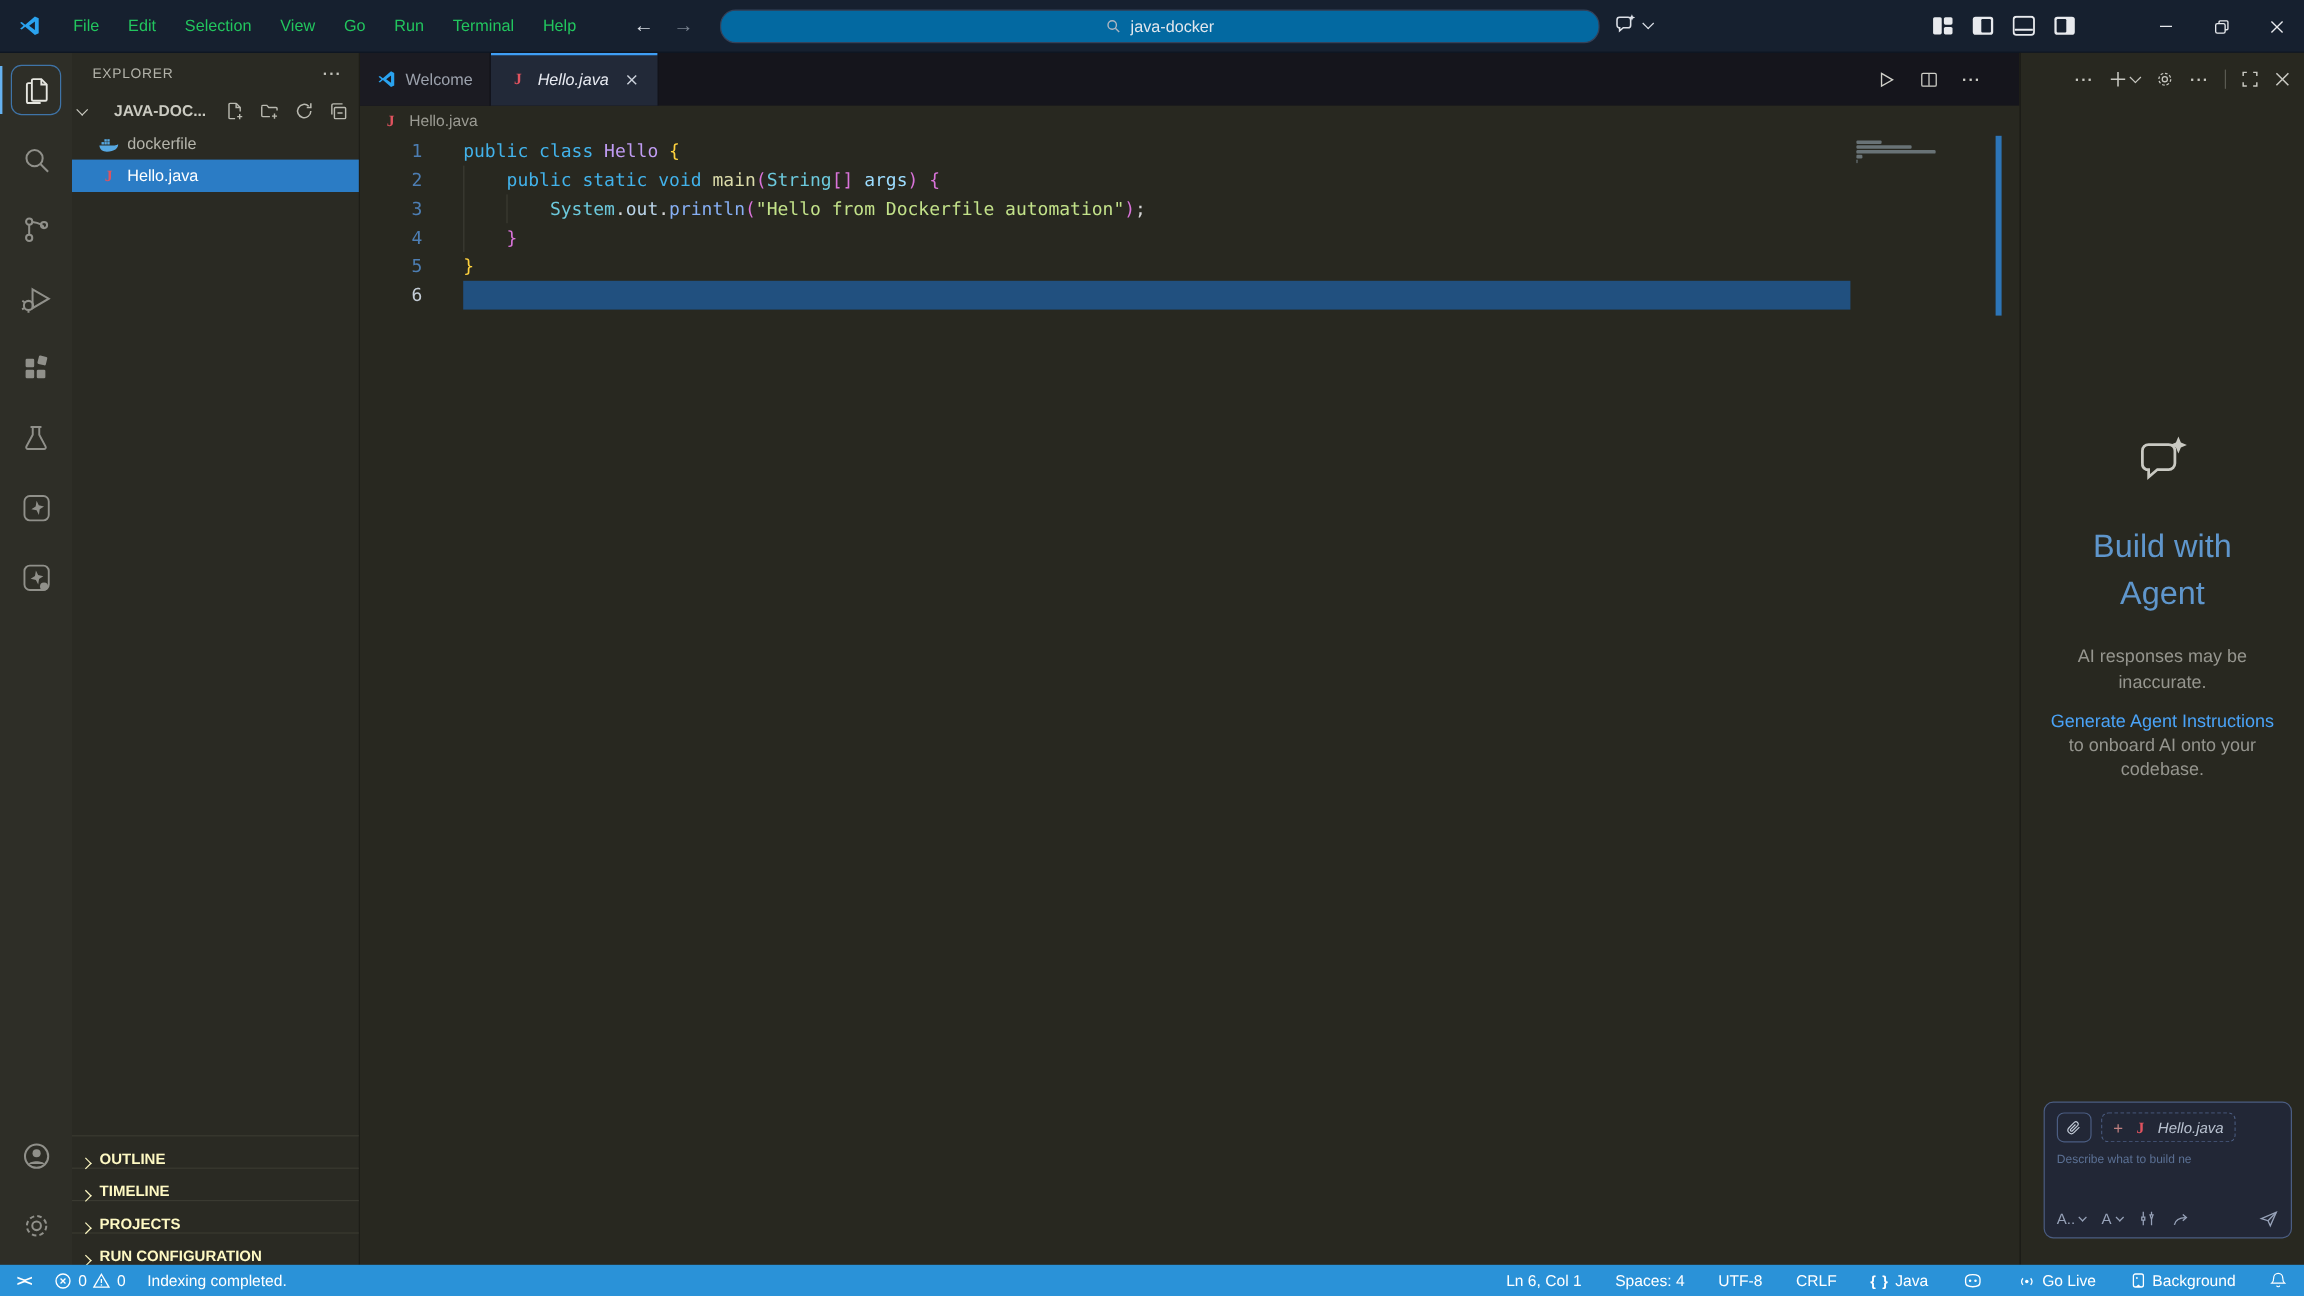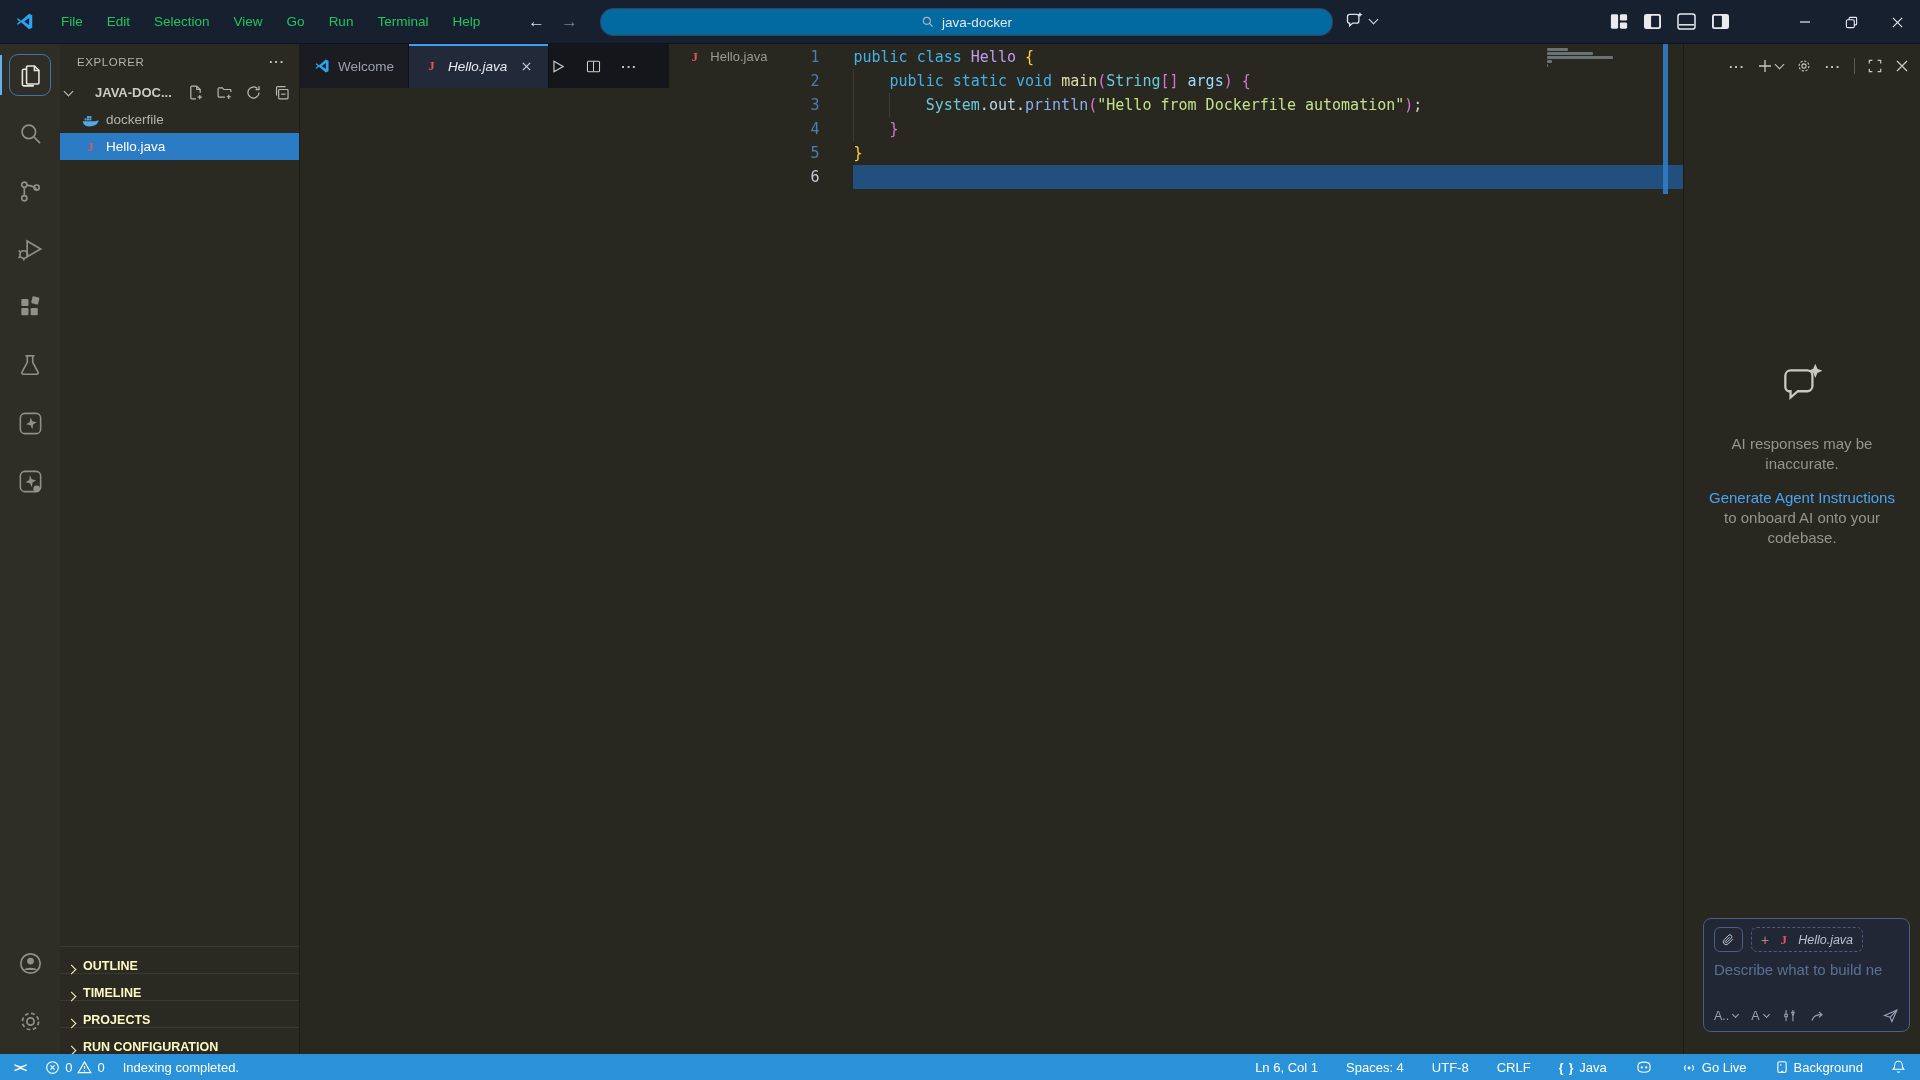--- a/index.html
+++ b/index.html
@@ -35,21 +35,21 @@
 .file-row{height:27px;display:flex;align-items:center;padding-left:22px;gap:7px;color:#b4b4ab;font-size:13.5px}
 .file-row.selected{background:#2b7cc5;color:#fff}
 .jicon{color:#e0535f;font-weight:700;font-size:13px;font-family:"Liberation Serif",serif;width:17px;text-align:center}
 .fname{white-space:nowrap}
 .sections{margin-top:auto}
 .section-row{height:27px;display:flex;align-items:flex-end;gap:8px;padding-left:8px;border-top:1px solid #3a3a31;color:#fef9c3;font-size:12.5px;font-weight:700}
 
 .chev{width:7px;height:7px;border-right:1.6px solid currentColor;border-bottom:1.6px solid currentColor;transform:rotate(45deg);display:inline-block;margin-top:-3px}
 .chev.right{transform:rotate(-45deg)}
 
-.editorgroup{flex:1;display:flex;flex-direction:row;min-width:0;background:#282820}
+.editorgroup{flex:1;display:flex;flex-direction:column;min-width:0;background:#282820}
 .tabstrip{height:44px;background:#15151c;display:flex}
 .tab{height:44px;display:flex;align-items:center;padding:0 14px;gap:8px;font-size:13.5px;color:#9ba1ac;background:#1b1b22;border-right:1px solid #101016}
 .tab.active{background:#222938;color:#e8ebf2;box-shadow:inset 0 2px 0 #3f9ef5}
 .tlabel.it{font-style:italic}
 .tclose{display:flex;margin-left:4px;padding:2px}
 .editor-actions{margin-left:auto;display:flex;align-items:center;gap:19px;padding-right:32px;color:#cfcfc8}
 .breadcrumb{height:25px;display:flex;align-items:center;padding-left:17px;gap:7px;color:#9b9b93;font-size:13px}
 .code-area{flex:1;position:relative;font-family:"DejaVu Sans Mono",monospace;font-size:15px;overflow:hidden}
 .gutter{position:absolute;left:0;top:1px;width:52px;text-align:right}
 .gutter .ln{height:24px;line-height:24px;color:#4d7eb3}
@@ -73,21 +73,21 @@
 .ap-title{margin-top:26px;width:160px;font-size:27px;font-weight:400;color:#5f96cc;line-height:1.45}
 .ap-disclaimer{margin-top:24px;width:170px;font-size:15px;color:#95958e;line-height:1.35}
 .ap-link-block{margin-top:13px;width:192px;font-size:15px;color:#95958e;line-height:1.35}
 .ap-link{color:#4aa3f7}
 .chat-box{position:absolute;left:19px;right:10px;bottom:22px;height:114px;border:1px solid #4b5d82;border-radius:8px;background:#222736;padding:8px 10px}
 .cb-row1{display:flex;align-items:center;gap:8px}
 .attach-btn{width:29px;height:25px;border:1px solid #4b5d82;border-radius:6px;display:flex;align-items:center;justify-content:center;color:#c3cbd8}
 .chip{height:25px;border:1px dashed #4b5d82;border-radius:6px;display:flex;align-items:center;gap:6px;padding:0 9px;color:#b9c2d0;font-size:12.5px}
 .chip .plus{color:#c08080;font-size:14px}
 .chip .cname{font-style:italic}
-.cb-placeholder{margin-top:9px;font-size:15px;color:#5b7094;white-space:nowrap;overflow:hidden}
+.cb-placeholder{margin-top:9px;font-size:10px;color:#5b7094;white-space:nowrap;overflow:hidden}
 .cb-row3{position:absolute;left:10px;right:10px;bottom:7px;display:flex;align-items:center;gap:13px;color:#97a2b8;font-size:12.5px}
 .cb-item{display:flex;align-items:center;gap:4px}
 .cb-row3 .chev{width:5px;height:5px;border-width:1.3px}
 .send{margin-left:auto}
 
 .statusbar{height:26px;background:#2a92d8;display:flex;align-items:center;color:#fff;font-size:13px;padding:0 14px;position:relative}
 .sb-item{display:flex;align-items:center;gap:5px;white-space:nowrap}
 .remote{font-weight:700;letter-spacing:-2px;font-size:13px;margin-right:20px}
 .problems{display:flex;align-items:center;gap:5px;margin-right:18px}
 .sb-right{margin-left:auto;display:flex;align-items:flex-end;gap:28px}
@@ -401,20 +401,21 @@
           <path d="M2 2l10 10M12 2 2 12"></path>
         </svg>
     </div>
     <div class="ap-body">
       <div class="ap-icon">
         <svg width="50" height="50" viewBox="0 0 24 24" fill="none" stroke="currentColor" stroke-width="1.1">
             <path d="M4 7.5A2.5 2.5 0 0 1 6.5 5h8A2.5 2.5 0 0 1 17 7.5v5a2.5 2.5 0 0 1-2.5 2.5H10l-3.5 3v-3h-1A2.5 2.5 0 0 1 4 12.5z"></path>
             <path fill="currentColor" stroke="none" d="M18.4 1.8l1 2.4 2.4 1-2.4 1-1 2.4-1-2.4-2.4-1 2.4-1z"></path>
           </svg>
       </div>
+      <div class="ap-title">Build with Agent</div>
       <div class="ap-disclaimer">AI responses may be inaccurate.</div>
       <div class="ap-link-block"><span class="ap-link">Generate Agent Instructions</span><span> to onboard AI onto your codebase.</span></div>
     </div>
     <div class="chat-box">
       <div class="cb-row1">
         <span class="attach-btn">
           <svg width="13" height="13" viewBox="0 0 24 24" fill="none" stroke="currentColor" stroke-width="1.8">
               <path d="M20 11.5 11.5 20a5.3 5.3 0 0 1-7.5-7.5L12.5 4a3.6 3.6 0 0 1 5 5L9 17.5a1.8 1.8 0 0 1-2.5-2.5L14 7.5"></path>
             </svg>
         </span>

